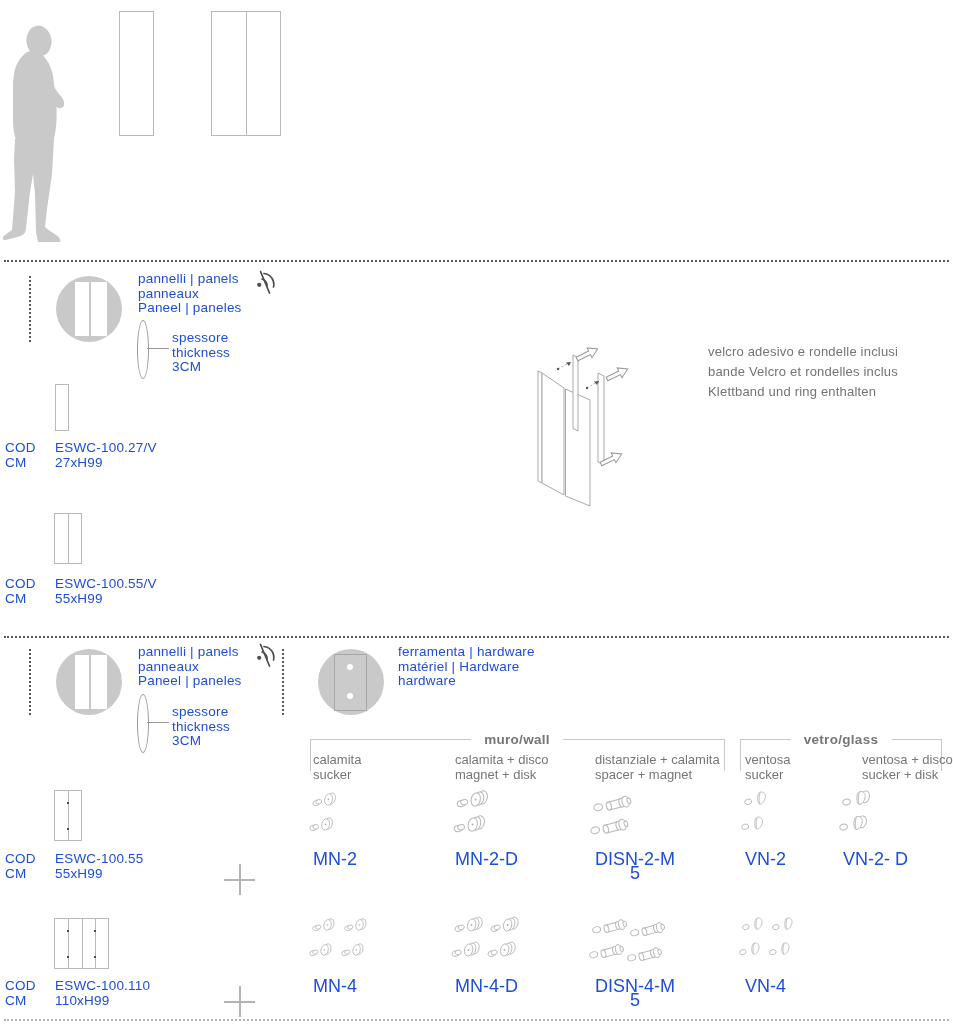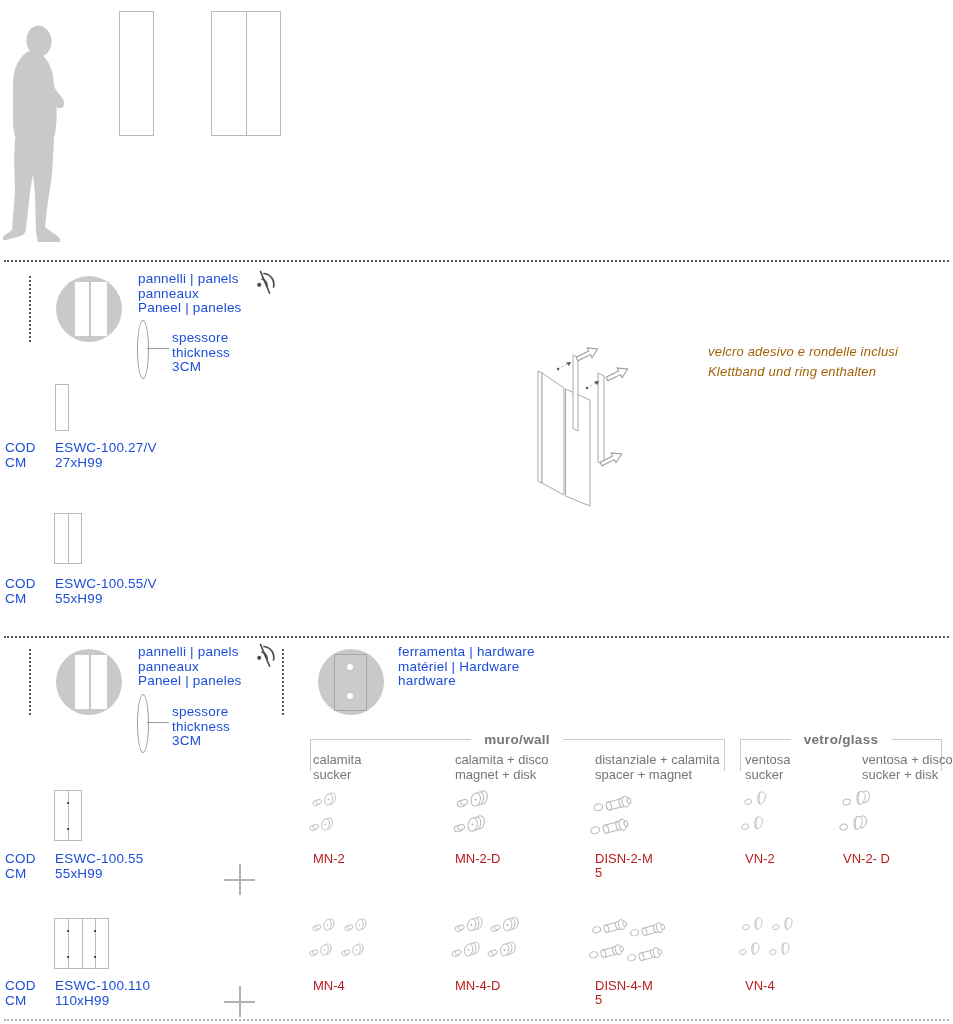--- a/index.html
+++ b/index.html
@@ -1,35 +1,35 @@
 <!DOCTYPE html>
 <html><head>
 <meta charset="utf-8">
 <style>
   html,body{margin:0;padding:0;background:#fff;}
   #page{position:relative;width:953px;height:1024px;background:#fff;overflow:hidden;
         font-family:"Liberation Sans","DejaVu Sans",sans-serif;}
   .abs{position:absolute;}
   .t{position:absolute;color:#1d4ed8;font-size:13.5px;line-height:14.6px;letter-spacing:.2px;white-space:nowrap;}
   .t div{white-space:nowrap;}
-  .notes{position:absolute;color:#a16207;font-size:13px;line-height:20px;letter-spacing:.2px;font-style:italic;}
+  .notes{position:absolute;color:#737373;font-size:13px;line-height:20px;letter-spacing:.2px;}
   .hsep{position:absolute;left:4px;width:945px;height:0;border-top:2px dotted #585858;}
   .vsep{position:absolute;width:0;height:66px;border-left:2px dotted #585858;}
   .circle{position:absolute;width:66px;height:66px;border-radius:50%;background:#c9c9c9;}
   .pframe{position:absolute;border:1px solid #b9b9b9;background:#fff;}
   .divline{position:absolute;top:0;bottom:0;width:1px;background:#b9b9b9;}
   .dot2{position:absolute;width:2px;height:2px;background:#4a4a4a;}
   .sideellipse{position:absolute;width:10px;height:57px;border:1px solid #9a9a9a;border-radius:50%;}
   .pline{position:absolute;height:1px;background:#9a9a9a;}
   .bracket{position:absolute;top:739px;border-top:1px solid #c9c9c9;}
   .tick{position:absolute;top:0;width:1px;height:31px;background:#c9c9c9;}
   .gl{position:absolute;top:-8px;transform:translateX(-50%);background:#fff;padding:0 13px;
       color:#767676;font-size:13.5px;letter-spacing:.3px;white-space:nowrap;font-weight:bold;}
   .colh{position:absolute;color:#767676;font-size:13px;line-height:14.5px;white-space:nowrap;}
-  .code{position:absolute;color:#b91c1c;font-size:13px;line-height:14px;white-space:nowrap;}
+  .code{position:absolute;color:#1d4ed8;font-size:18px;line-height:14px;white-space:nowrap;text-align:center;}
   .hwicon{position:absolute;}
   .plusbar{position:absolute;background:#b3b3b3;}
   .wdot{position:absolute;width:6px;height:6px;border-radius:50%;background:#fff;}
   .faint{opacity:.45;}
 </style>
 </head>
 <body>
 
 <div id="page">
 
@@ -179,20 +179,21 @@
           <polygon points="0,-2 14,-2 14,-5.5 23,0 14,5.5 14,2 0,2"></polygon>
         </g>
       <g transform="translate(74,121) rotate(-26)">
           <polygon points="0,-2 14,-2 14,-5.5 23,0 14,5.5 14,2 0,2"></polygon>
         </g>
     </g>
   </svg>
 
   <div class="notes" style="left:708px;top:342px">
     <div>velcro adesivo e rondelle inclusi</div>
+    <div>bande Velcro et rondelles inclus</div>
     <div>Klettband und ring enthalten</div>
   </div>
 
   <div class="hsep" style="top:636px"></div>
 
   <div class="vsep" style="left:29px;top:649px"></div>
 
   <div class="circle" style="left:56px;top:649px">
     <div class="abs" style="left:19px;top:6px;width:14px;height:54px;background:#fff"></div>
     <div class="abs" style="left:34.5px;top:6px;width:16.5px;height:54px;background:#fff"></div>

